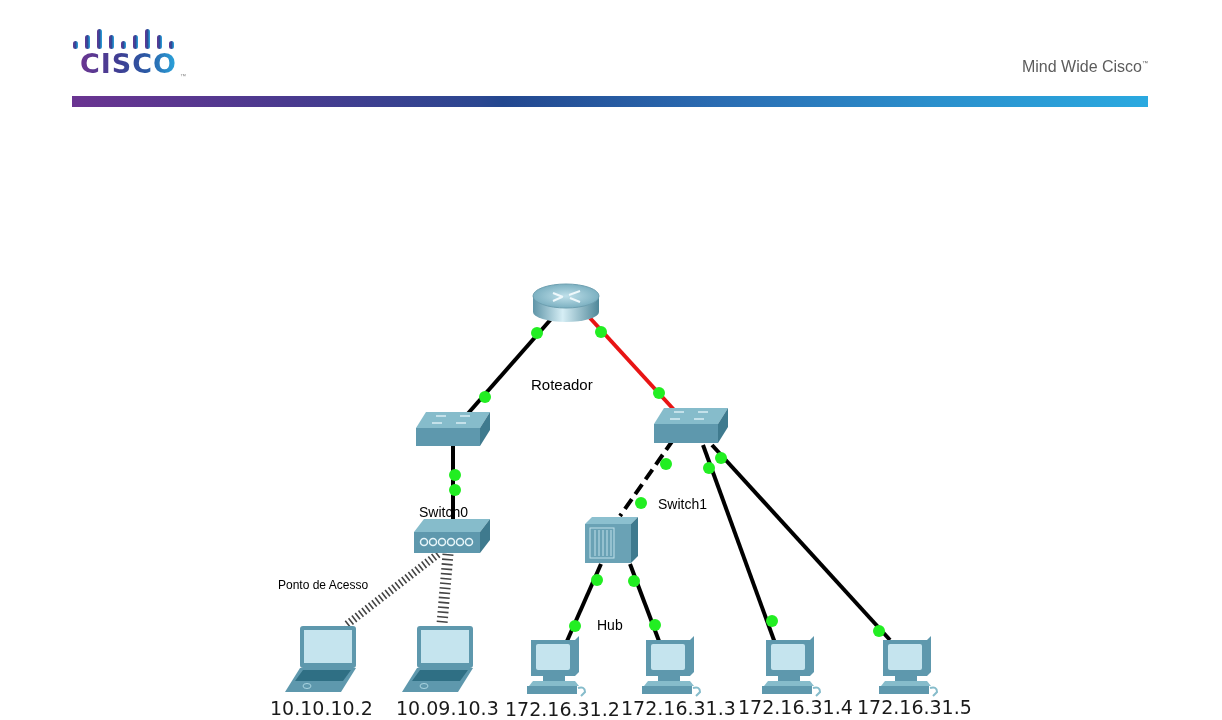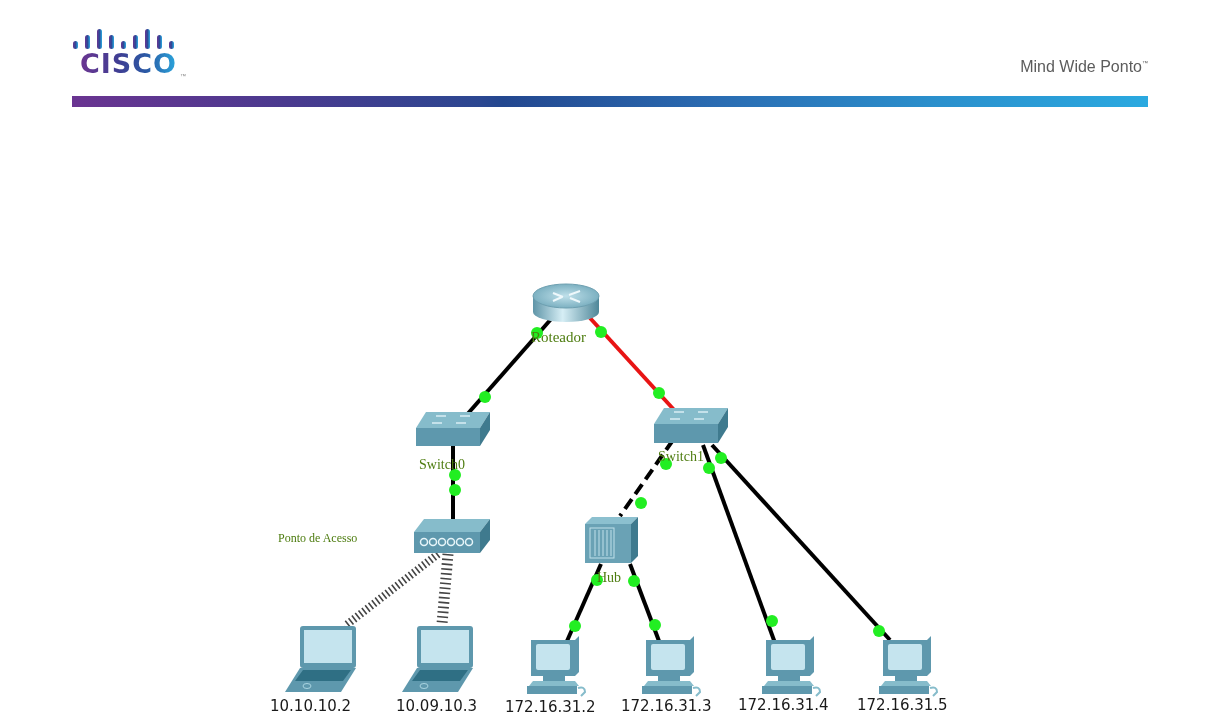--- a/index.html
+++ b/index.html
@@ -11,22 +11,22 @@
                background: linear-gradient(90deg, #6b3591 0%, #3f3e93 40%, #2a5ba6 70%, #2aa7dd 100%);
                -webkit-background-clip: text; background-clip: text; color: transparent; }
   .logo-tm { position: absolute; left: 108px; top: 45px; font-size: 6px; color: #888; }
   .academy-title { position: absolute; left: 205px; top: 26px; font-size: 29px; color: #5a5a5a; font-weight: normal; letter-spacing: 0.2px; }
   .academy-title sup { font-size: 8px; vertical-align: top; position: relative; top: 4px; margin-left: 1px; }
   .tagline { position: absolute; right: 74px; top: 58px; font-size: 16px; color: #5c5c5c; }
   .tagline sup { font-size: 6px; vertical-align: top; position: relative; top: 2px; }
   .brand-bar { position: absolute; left: 72px; top: 96px; width: 1076px; height: 11px;
                background: linear-gradient(90deg, #6a3491 0%, #4a3a8f 20%, #2b4791 38%, #23478f 40%, #2a6cb2 60%, #2a8fcc 80%, #2aa9e0 100%); }
   .topology { position: absolute; left: 0; top: 0; width: 1222px; height: 720px; }
-  .lbl { position: absolute; font-family: Liberation Serif, serif; font-size: 14px; color: #4d7c0f; white-space: nowrap; }
-  .lbl-ip { position: absolute; font-family: "DejaVu Sans", sans-serif; font-size: 15px; color: #1a1a1a; white-space: nowrap; }
+  .lbl { position: absolute; font-family: Liberation Sans, sans-serif; font-size: 14px; color: #000000; white-space: nowrap; margin-top: 47px; }
+  .lbl-ip { position: absolute; font-family: "DejaVu Sans", sans-serif; font-size: 19px; color: #1a1a1a; white-space: nowrap; }
 </style>
 </head>
 <body>
 
 <div class="header">
   <div class="logo">
     <svg class="logo-bars" width="110" height="22" viewBox="0 0 110 22">
       <defs>
         <linearGradient id="barsGrad" x1="0" y1="0" x2="1" y2="0">
           <stop offset="0" stop-color="#6b3591"></stop>
@@ -42,21 +42,21 @@
         <rect x="49" y="13" width="5" height="8" rx="2.5"></rect>
         <rect x="61" y="7" width="5" height="14" rx="2.5"></rect>
         <rect x="73" y="1" width="5" height="20" rx="2.5"></rect>
         <rect x="85" y="7" width="5" height="14" rx="2.5"></rect>
         <rect x="97" y="13" width="5" height="8" rx="2.5"></rect>
       </g>
     </svg>
     <div class="logo-word">CISCO</div>
     <div class="logo-tm">™</div>
   </div>
-  <div class="tagline"><span>Mind Wide Ponto</span><sup>™</sup></div>
+  <div class="tagline"><span>Mind Wide Cisco</span><sup>™</sup></div>
   <div class="brand-bar"></div>
 </div>
 
 <svg class="topology" width="1222" height="720" viewBox="0 0 1222 720">
   <defs>
     <linearGradient id="routerSide" x1="0" y1="0" x2="1" y2="0">
       <stop offset="0" stop-color="#5f95a8"></stop>
       <stop offset="0.45" stop-color="#d6eef5"></stop>
       <stop offset="1" stop-color="#4f8799"></stop>
     </linearGradient>

